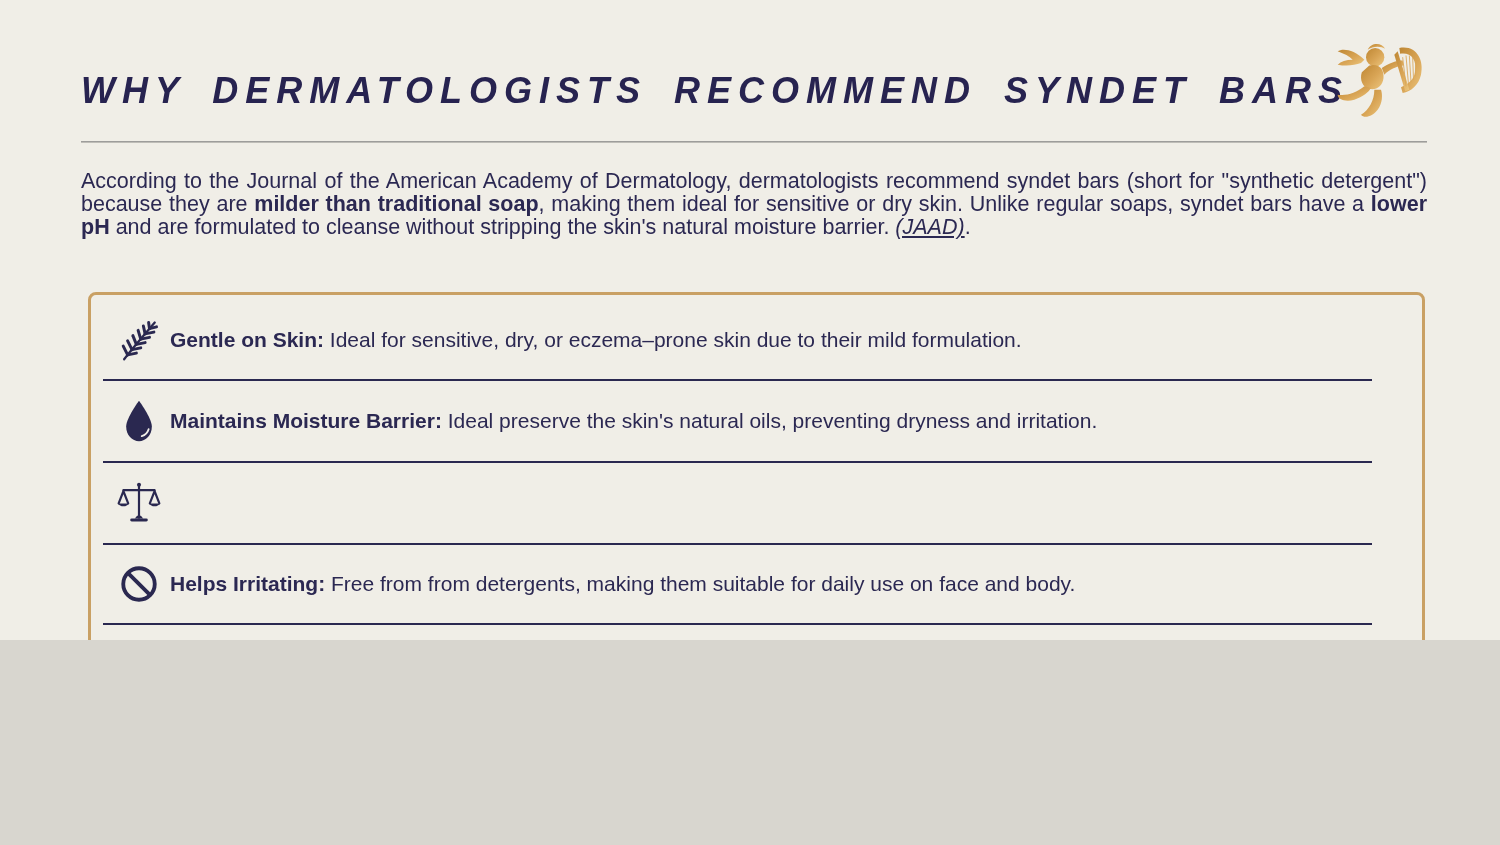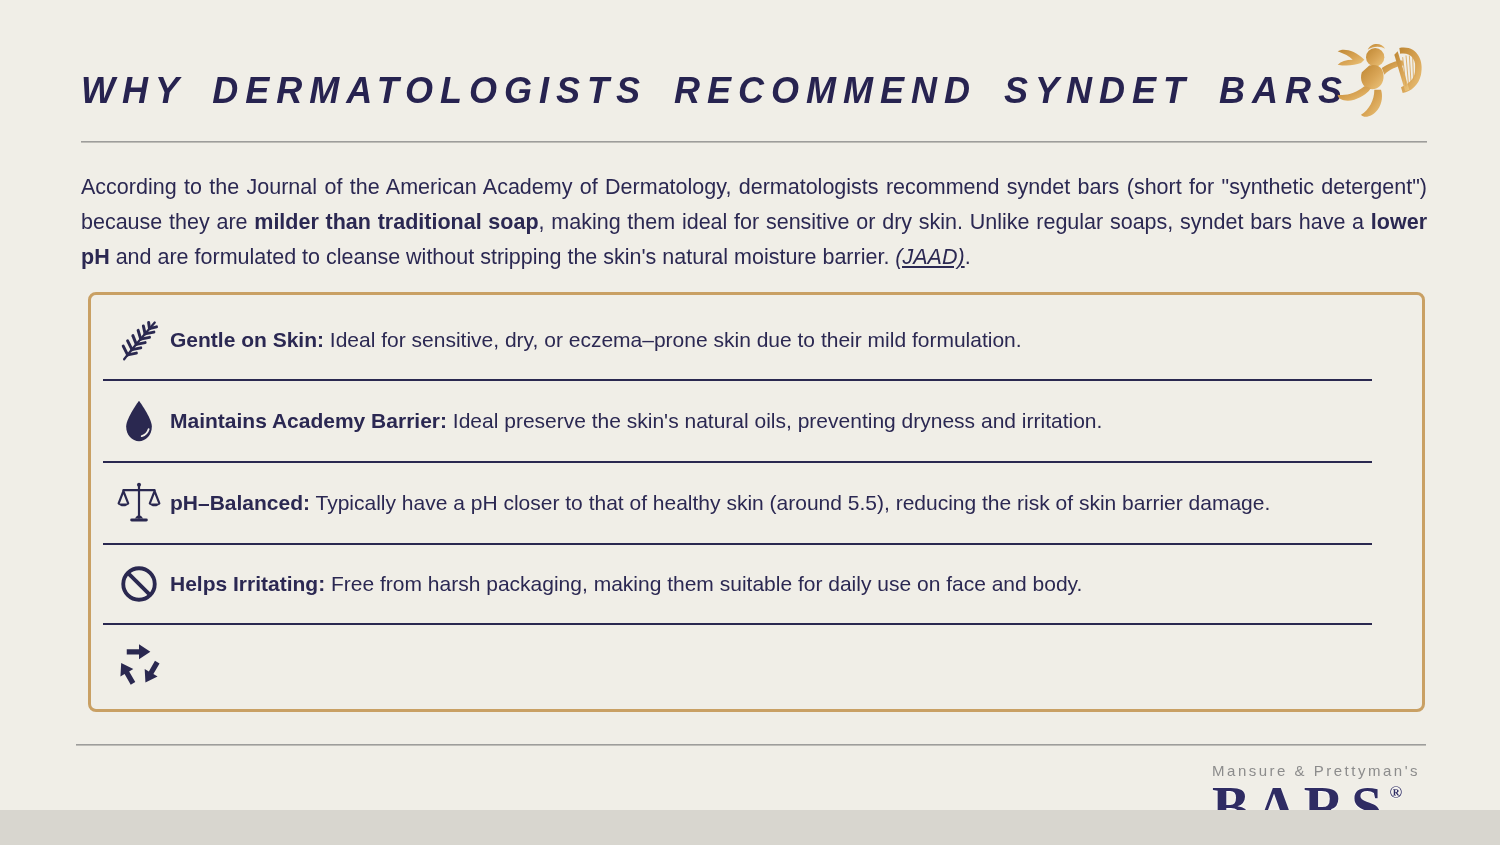--- a/index.html
+++ b/index.html
@@ -1,34 +1,34 @@
 <!DOCTYPE html>
 <html><head>
 <meta charset="utf-8">
 <style>
   html,body{margin:0;padding:0;background:#d8d6cf;}
   .page{
-    position:relative;width:1500px;height:810px;margin:0 auto;
+    position:relative;width:1500px;height:640px;margin:0 auto;
     background:#F0EEE7;overflow:hidden;
     font-family:"Liberation Sans",sans-serif;color:#2B2852;
   }
   
   .title{
     position:absolute;left:81px;top:70px;margin:0;
     font-size:36px;font-weight:800;font-style:italic;
     letter-spacing:7px;word-spacing:10px;color:#272350;white-space:nowrap;
   }
   .cherub{position:absolute;left:1336px;top:38px;width:100px;height:100px;}
   .rule{position:absolute;height:2px;background:linear-gradient(#8d8d8d,#cfcdc6);}
   .title-rule{left:81px;width:1346px;top:141px;}
   .footer-rule{left:76px;width:1350px;top:744px;height:1.6px;}
   
   .intro{
     position:absolute;left:81px;top:170px;width:1346px;margin:0;
-    font-size:21.5px;line-height:35px;text-align:justify;color:#2B2852;
+    font-size:21.5px;line-height:23px;text-align:justify;color:#2B2852;
   }
   .intro .bold{font-weight:700;}
   .intro .italic-underline{font-style:italic;text-decoration:underline;}
   
   .card{
     position:absolute;left:88px;top:292px;width:1337px;height:420px;
     border:3.5px solid #C9A064;border-radius:8px;box-sizing:border-box;
     display:flex;flex-direction:column;justify-content:space-evenly;
     padding:6px 0;
   }
@@ -127,56 +127,55 @@
 
     <div class="sep"></div>
 
     <div class="row">
       <span class="icon-cell">
         <svg viewBox="0 0 34 48" width="32" height="44">
           <path d="M17 2 C17 2 3 21 3 30 C3 39.5 9.5 46 17 46 C24.5 46 31 39.5 31 30 C31 21 17 2 17 2 Z" fill="#2A2850"></path>
           <path d="M27.5 33 A11 11 0 0 1 20 40.5" stroke="#F0EEE7" stroke-width="2" fill="none" stroke-linecap="round"></path>
         </svg>
       </span>
-      <p><strong>Maintains Academy Barrier:</strong><span> Ideal preserve the skin's natural oils, preventing dryness and irritation.</span></p>
+      <p><strong>Maintains Moisture Barrier:</strong><span> Ideal preserve the skin's natural oils, preventing dryness and irritation.</span></p>
     </div>
 
     <div class="sep"></div>
 
     <div class="row">
       <span class="icon-cell">
         <svg viewBox="0 0 48 48" width="44" height="44">
           <g stroke="#2A2850" stroke-width="2.4" fill="none" stroke-linecap="round">
             <line x1="24" y1="5" x2="24" y2="40"></line>
             <line x1="7" y1="10" x2="41" y2="10"></line>
             <path d="M7 11 L1.8 24.5 M7 11 L12.2 24.5"></path>
             <path d="M41 11 L35.8 24.5 M41 11 L46.2 24.5"></path>
             <line x1="16" y1="42.6" x2="32" y2="42.6" stroke-width="3.2"></line>
           </g>
           <circle cx="24" cy="4" r="2.2" fill="#2A2850"></circle>
           <path d="M1 24.5 A6.8 5.8 0 0 0 13 24.5 Z" fill="#2A2850"></path>
           <path d="M35 24.5 A6.8 5.8 0 0 0 47 24.5 Z" fill="#2A2850"></path>
           <path d="M19.5 40.8 h9 l-2.4 -3 h-4.2 Z" fill="#2A2850"></path>
         </svg>
       </span>
-      <p><strong>pH–Balanced:</strong><span> Typically have a pH closer to that of healthy skin (around 5.5), reducing the risk of skin barrier damage.</span></p>
     </div>
 
     <div class="sep"></div>
 
     <div class="row">
       <span class="icon-cell">
         <svg viewBox="0 0 48 48" width="42" height="42">
           <g stroke="#2A2850" stroke-width="4.4" fill="none">
             <circle cx="24" cy="24" r="18"></circle>
             <line x1="11.5" y1="11.5" x2="36.5" y2="36.5"></line>
           </g>
         </svg>
       </span>
-      <p><strong>Helps Irritating:</strong><span> Free from harsh packaging, making them suitable for daily use on face and body.</span></p>
+      <p><strong>Helps Irritating:</strong><span> Free from from detergents, making them suitable for daily use on face and body.</span></p>
     </div>
 
     <div class="sep"></div>
 
     <div class="row">
       <span class="icon-cell">
         <svg viewBox="0 0 48 48" width="42" height="42">
           <defs>
               <path id="rcy" d="M10 7 H24 V1.5 L37 10 L24 18.5 V13 H10 Z"></path>
             </defs>

